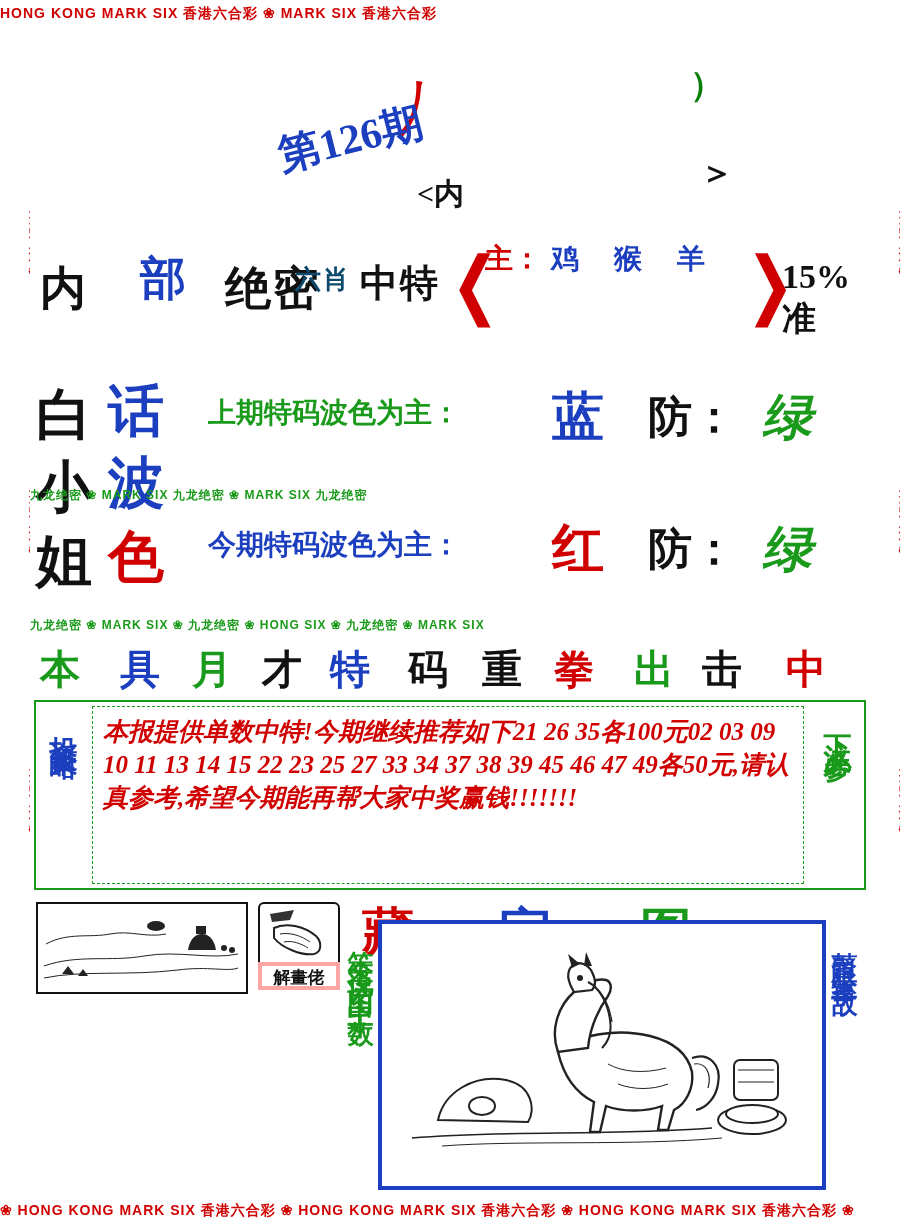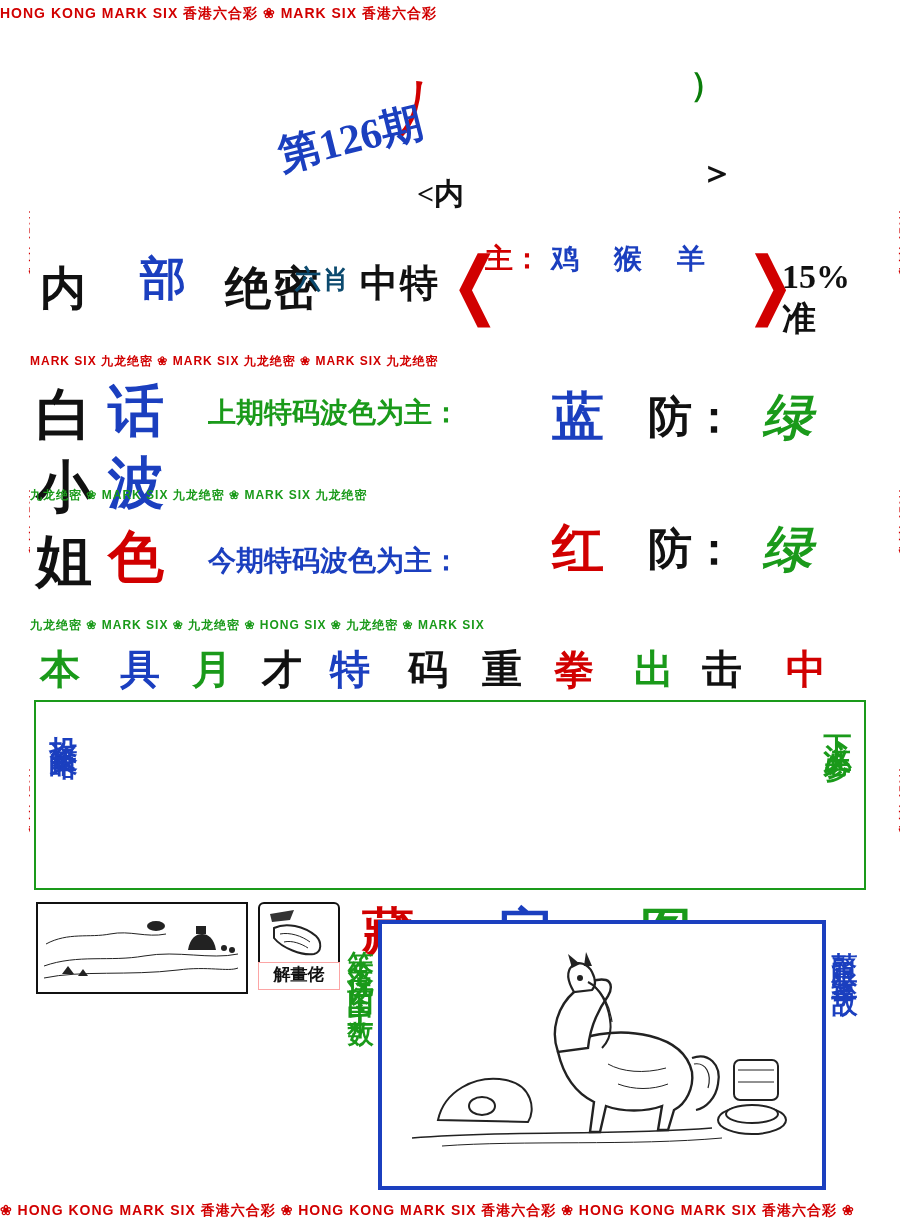--- a/index.html
+++ b/index.html
@@ -295,21 +295,21 @@
     width: 82px; height: 66px;
     border: 2px solid #111;
     border-radius: 6px;
     background: #fff;
     box-sizing: border-box;
   }
   .stamp-label {
     position: absolute;
     left: 258px; top: 962px;
     width: 82px; height: 28px;
-    border: 1px solid #fca5a5;
+    border: 4px solid #fca5a5;
     box-sizing: border-box;
     text-align: center;
     line-height: 24px;
     font-size: 17px;
     font-weight: bold;
     color: #111;
     background: #fff;
   }
   .treasure {
     position: absolute;
@@ -379,23 +379,20 @@
     <div class="hl-inner hl-4">六肖</div>
     <div class="hl-inner hl-5">中特</div>
     <div class="bracket-l">❬</div>
     <div class="pickrow pick-main">
       <span class="pick-label-r">主：</span><span class="pick-animals">鸡 猴 羊</span>
     </div>
     <div class="bracket-r">❭</div>
     <div class="accuracy">15%准</div>
   </div>
 
-  <div class="hstrip" style="top:350px;">
-    <span class="a">MARK SIX  九龙绝密  ❀  MARK SIX  九龙绝密  ❀  MARK SIX  九龙绝密</span>
-  </div>
 
   <div class="wave-left">
     <div class="wl-ch wl-1">白</div>
     <div class="wl-ch wl-2">话</div>
     <div class="wl-ch wl-3">小</div>
     <div class="wl-ch wl-4">波</div>
     <div class="wl-ch wl-5">姐</div>
     <div class="wl-ch wl-6">色</div>
   </div>
 
@@ -404,21 +401,21 @@
     <div class="wave-color" style="left:352px; top:2px; color:#1b3fbf;">蓝</div>
     <div class="wave-def-label" style="left:448px; top:8px;">防：</div>
     <div class="wave-def-color" style="left:562px; top:4px;">绿</div>
   </div>
 
   <div class="hstrip" style="top:484px;">
     <span class="c">九龙绝密  ❀  MARK SIX  九龙绝密  ❀  MARK SIX  九龙绝密</span>
   </div>
 
   <div class="wave-row" style="top:512px;">
-    <div class="wave-text" style="color:#1b3fbf;margin-top:16px;">今期特码波色为主：</div>
+    <div class="wave-text" style="color:#1b3fbf;">今期特码波色为主：</div>
     <div class="wave-color" style="left:352px; top:2px; color:#d10000;">红</div>
     <div class="wave-def-label" style="left:448px; top:8px;">防：</div>
     <div class="wave-def-color" style="left:562px; top:4px;">绿</div>
   </div>
 
   <div class="hstrip" style="top:614px;">
     <span class="c">九龙绝密 ❀ MARK SIX ❀ 九龙绝密 ❀ HONG SIX ❀ 九龙绝密 ❀ MARK SIX</span>
   </div>
 
   <div class="banner-line">
@@ -435,20 +432,21 @@
     <div class="banner-ch" style="left:756px; color:#d10000;">中</div>
   </div>
 
   <div class="tips-outer"></div>
   <div class="tips-left">
     <span style="writing-mode: vertical-rl; display:inline-block; letter-spacing:6px;">投资策略</span>
   </div>
   <div class="tips-right">
     <span style="writing-mode: vertical-rl; display:inline-block; letter-spacing:6px;">下注必参</span>
   </div>
+  <div class="tips-inner">本报提供单数中特!今期继续推荐如下21 26 35各100元02 03 09 10 11 13 14 15 22 23 25 27 33 34 37 38 39 45 46 47 49各50元,请认真参考,希望今期能再帮大家中奖赢钱!!!!!!!</div>
 
   <div class="pic-left">
     <svg width="206" height="86" viewBox="0 0 206 86">
       <path d="M8,40 C30,28 52,34 72,30 C92,26 108,34 128,30" stroke="#222" fill="none" stroke-width="1"></path>
       <ellipse cx="118" cy="22" rx="9" ry="5" fill="#222"></ellipse>
       <path d="M150,46 C152,34 158,30 164,30 C170,30 176,34 178,46 Z" fill="#222"></path>
       <rect x="158" y="22" width="10" height="8" fill="#222"></rect>
       <path d="M6,62 C40,50 72,58 106,52 C140,46 172,56 200,50" stroke="#222" fill="none" stroke-width="1"></path>
       <path d="M6,74 C44,66 90,72 140,66 C170,62 190,68 200,64" stroke="#222" fill="none" stroke-width="1"></path>
       <path d="M24,70 l6,-8 l6,8 Z" fill="#222"></path>

